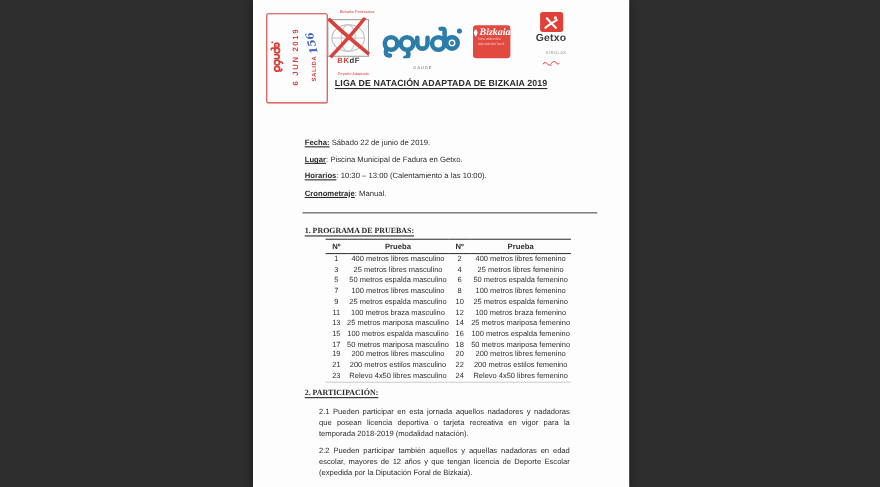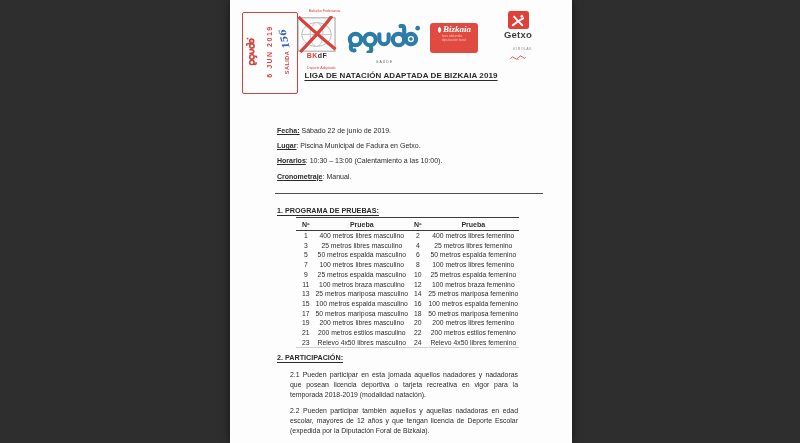--- a/index.html
+++ b/index.html
@@ -26,41 +26,41 @@
     transform:rotate(-14deg) translateY(-2px);font-family:"DejaVu Serif",serif;}
   
   .fed-logo{position:absolute;left:63px;top:2px;width:48px;text-align:center;line-height:1;}
   .tinytext{display:inline-block;font-size:7px;transform:scale(.5);transform-origin:center top;white-space:nowrap;line-height:1.15;}
   .fed-top{color:var(--stamp-red,#d8423c);}
   .fed-acronym{font-size:7px;font-weight:bold;letter-spacing:.5px;line-height:1;}
   .fed-acronym .r{color:var(--stamp-red,#d8423c);} .fed-acronym .k{color:#333;}
   .fed-caption{color:var(--stamp-red,#d8423c);}
   .gaude-logo{position:absolute;left:108px;top:24px;width:92px;text-align:center;color:var(--gaude-blue,#2b7ca8);line-height:1;}
   .gaude-caption{color:#666;letter-spacing:2px;margin-top:-3px;}
-  .bizkaia-logo{position:absolute;left:200px;top:23px;width:48px;height:30px;border-radius:3px;
+  .bizkaia-logo{position:absolute;left:200px;top:23px;width:34px;height:30px;border-radius:3px;
     background:var(--bizkaia-red,#e04a41);color:#fff;display:flex;flex-direction:column;
     align-items:center;justify-content:center;line-height:1;}
   .bizkaia-name{font-size:9px;font-weight:bold;font-style:italic;display:flex;align-items:center;gap:1px;
     font-family:"Liberation Serif",serif;}
   .bizkaia-sub{color:#f6c5bf;}
-  .getxo-logo{position:absolute;left:274px;top:11px;width:28px;text-align:left;line-height:1;}
+  .getxo-logo{position:absolute;left:257px;top:11px;width:28px;text-align:left;line-height:1;}
   .getxo-square{width:21px;height:18px;background:var(--getxo-red,#e04038);border-radius:2.5px;
     margin:0 auto;display:flex;align-items:center;justify-content:center;}
   .getxo-name{font-size:9.5px;font-weight:bold;color:#3d3d3d;margin-top:1px;letter-spacing:.2px;}
   .getxo-sub{color:#8a8a8a;letter-spacing:1px;}
   
   .title{position:absolute;left:0;right:0;text-align:center;font-weight:bold;font-size:8px;
     text-decoration:underline;text-underline-offset:2px;letter-spacing:.1px;}
   .t-main{top:71px;} .t-jornada{top:90px;} .t-trofeo{top:112px;}
   .info{position:absolute;left:47px;top:127px;font-size:7px;}
   .info-line{height:15.2px;}
   .info-label{font-weight:bold;text-decoration:underline;text-underline-offset:1px;}
   .rule{position:absolute;left:45px;top:193px;width:268px;border-top:1.5px solid #4e4e4e;}
   .sec-heading{position:absolute;left:47px;font-size:7.2px;font-weight:bold;
-    text-decoration:underline;text-underline-offset:1.5px;}
+    text-decoration:underline;text-underline-offset:1.5px;font-family:Liberation Serif, serif;}
   .sec1{top:206px;} .sec2{top:353px;}
   
   .program-table{position:absolute;left:66px;top:217px;width:223px;border-collapse:collapse;
     font-size:6.8px;color:#2f2f2f;}
   .program-table th{border-top:1.3px solid #3c3c3c;border-bottom:1.1px solid #3c3c3c;
     font-size:7px;font-weight:bold;padding:2.5px 0;text-align:center;}
   .program-table col.num{width:9%;} .program-table col.ev{width:41%;}
   .program-table td{text-align:center;height:9.7px;line-height:9.7px;padding:0;white-space:nowrap;}
   .program-table tbody tr:last-child td{border-bottom:1px solid #cfcfcf;}
   

